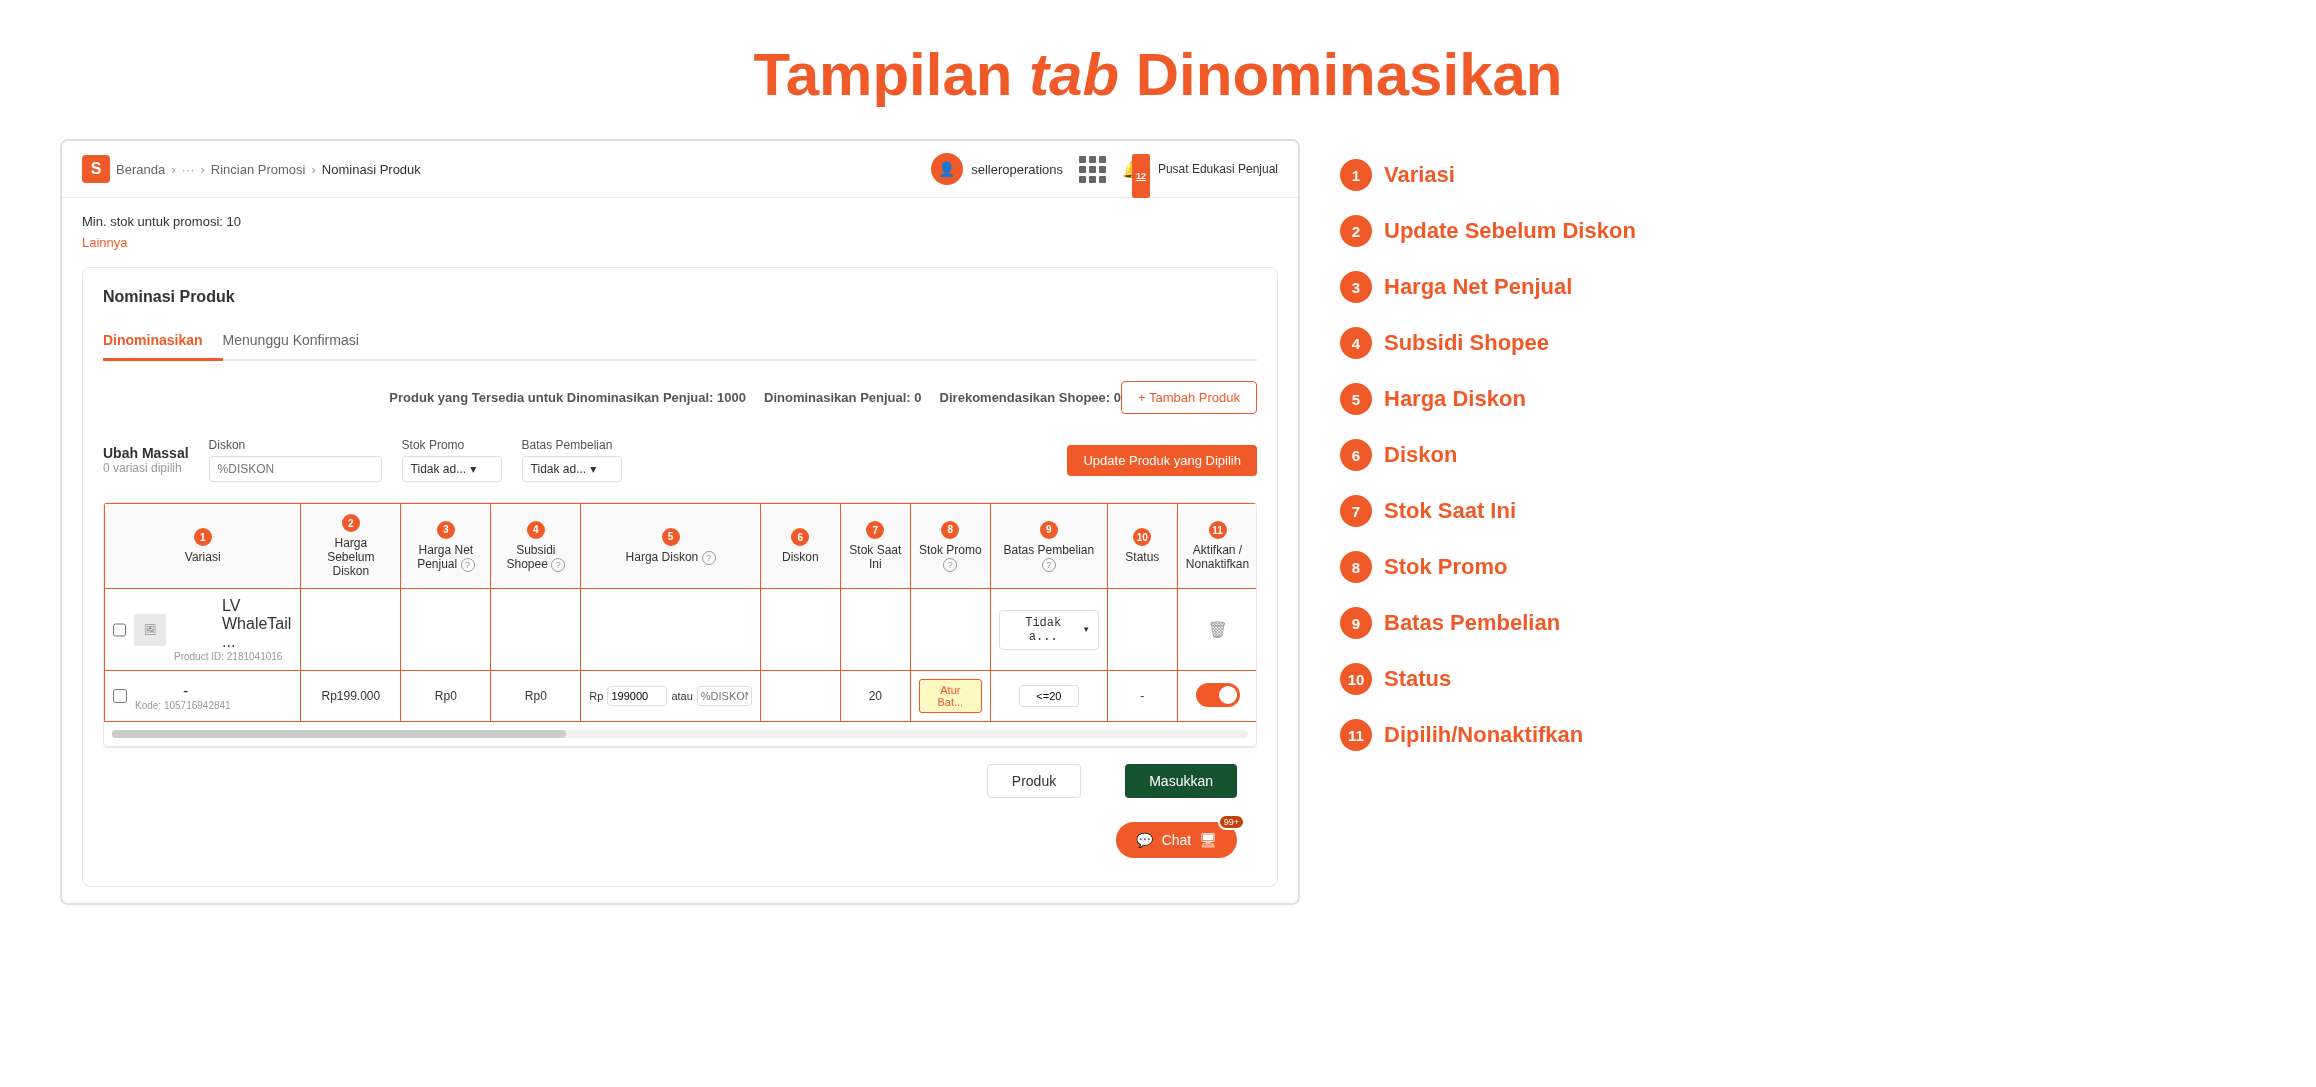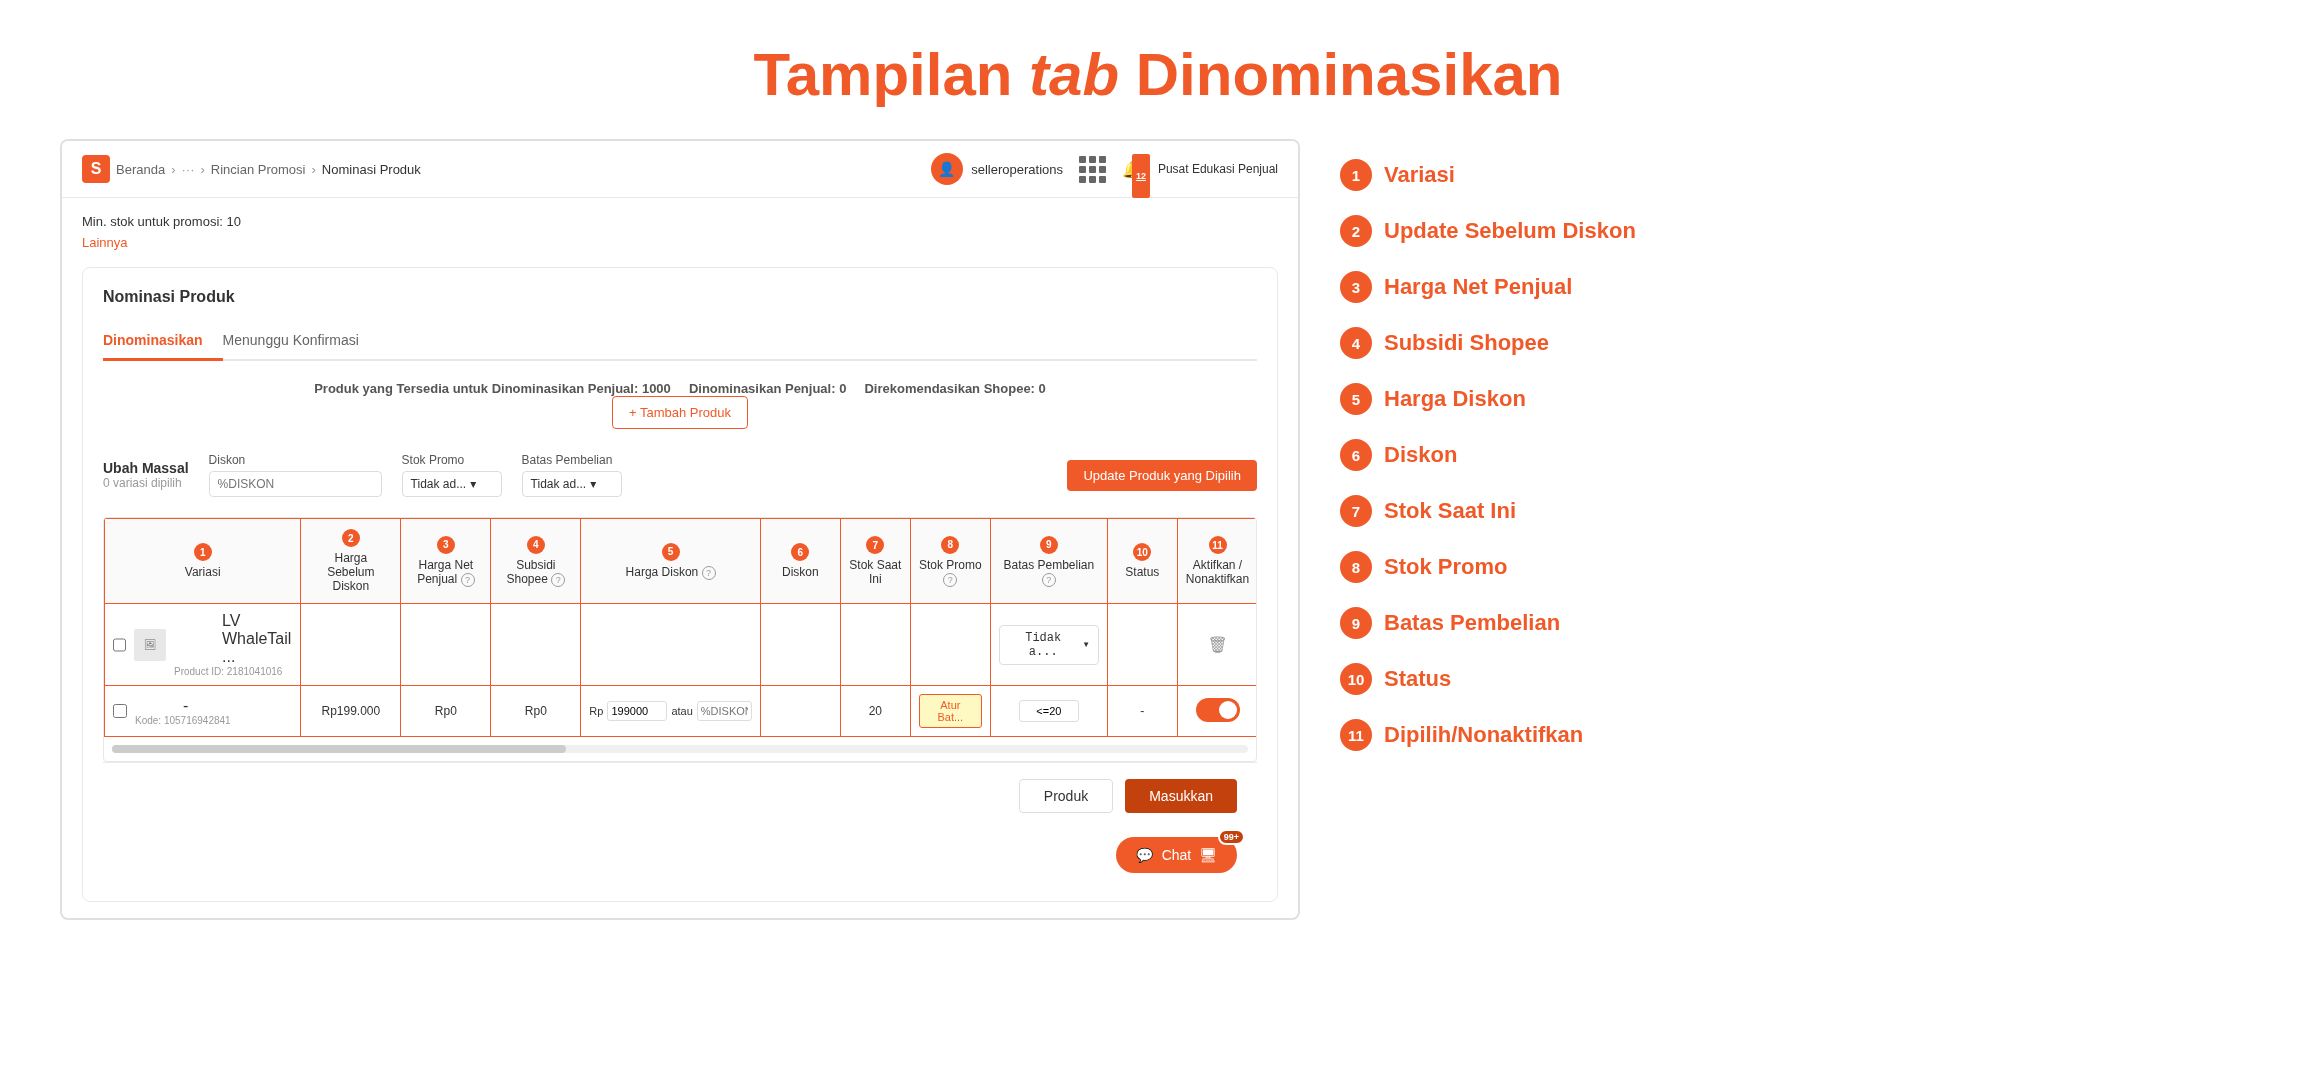--- a/index.html
+++ b/index.html
@@ -182,21 +182,20 @@
       border-bottom: 3px solid #f05a28;
       font-weight: 600;
     }
 
     
     .stats-row {
       display: flex;
       align-items: center;
       justify-content: flex-end;
       margin-bottom: 16px;
-      flex-direction: column;
     }
     .stats-text {
       font-size: 13px;
       color: #555;
     }
     .stats-text span { font-weight: 600; }
     .add-product-btn {
       background: #fff;
       border: 1px solid #f05a28;
       color: #f05a28;
@@ -393,27 +392,28 @@
     .batal-btn {
       background: #fff;
       border: 1px solid #ddd;
       color: #333;
       padding: 8px 24px;
       border-radius: 4px;
       font-size: 14px;
       cursor: pointer;
     }
     .masukkan-btn {
-      background: #c2410c;
+      background: #14532d;
       border: none;
       color: white;
       padding: 8px 24px;
       border-radius: 4px;
       font-size: 14px;
       cursor: pointer;
+      margin-left: 32px;
     }
 
     
     .legend-sidebar {
       width: 360px;
       padding-top: 20px;
       flex-shrink: 0;
     }
     .legend-item {
       display: flex;
@@ -706,21 +706,21 @@
           <button class="masukkan-btn">Masukkan</button>
         </div>
 
         <div style="display:flex;justify-content:flex-end;padding:8px 20px;position:relative;">
           <div style="position:relative;display:inline-flex;">
             <button style="background:#f05a28;color:white;border:none;border-radius:24px;padding:10px 20px;font-size:14px;cursor:pointer;display:flex;align-items:center;gap:8px;">
               <span>💬</span>
               <span>Chat</span>
               <span>🖥</span>
             </button>
-            <span style="position:absolute;top:-8px;right:-8px;background:#c2410c;border:2px solid white;color:white;font-size:9px;border-radius:10px;padding:1px 4px;font-weight:bold;">99+</span>
+            <span style="position:absolute;top:-8px;right:-8px;background:#c2410c;border:2px solid white;color:white;font-size:9px;border-radius:10px;padding:1px 4px;font-weight:normal;">99+</span>
           </div>
         </div>
 
       </div>
     </div>
   </div>
 
   <div class="legend-sidebar">
     <div class="legend-item">
       <div class="legend-num">1</div>

